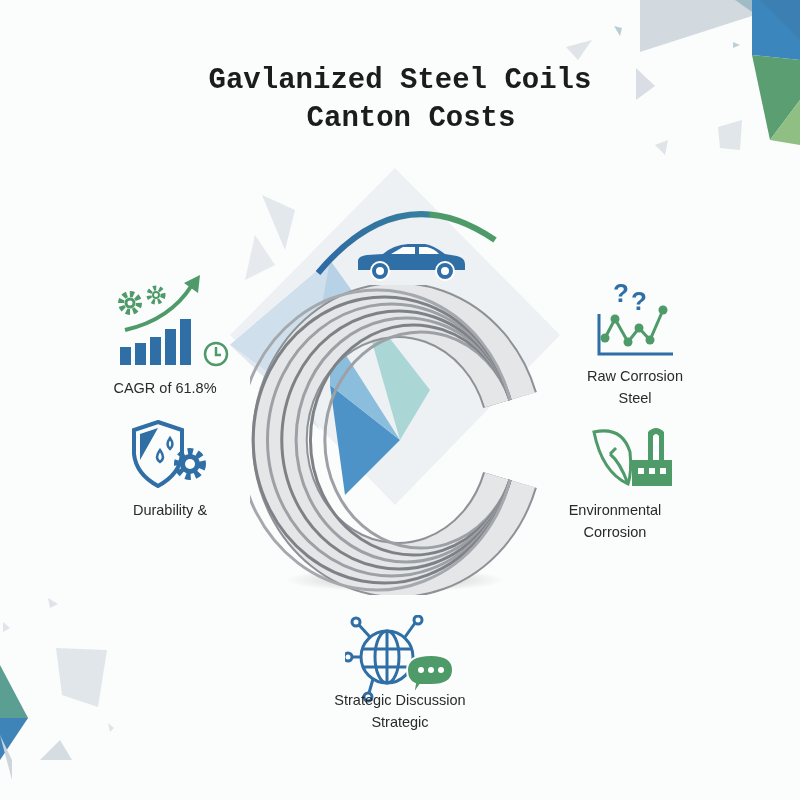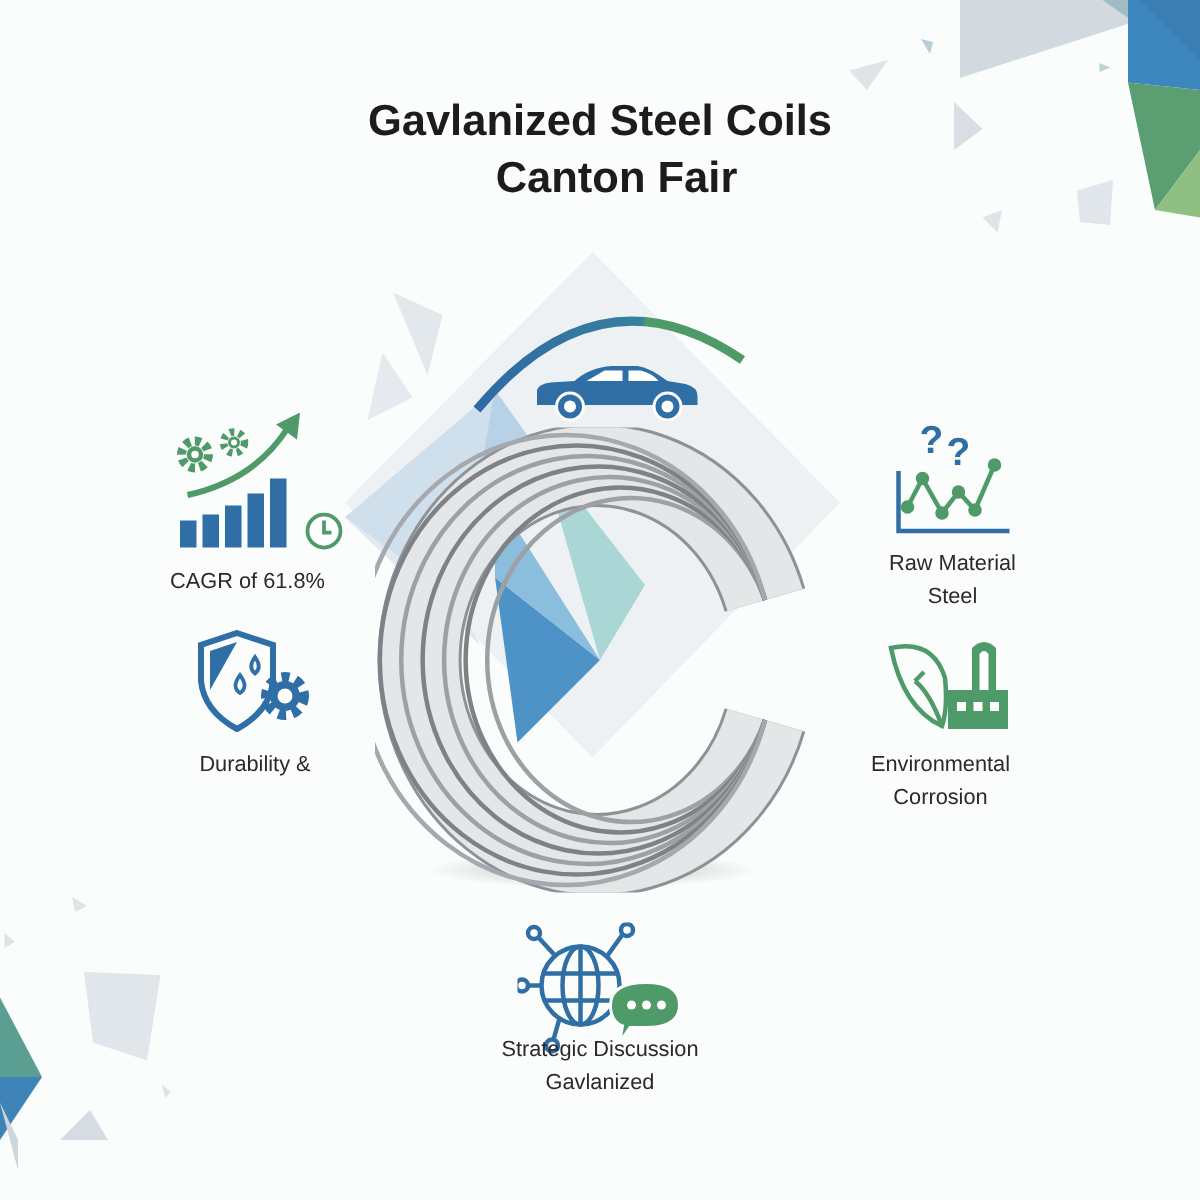--- a/index.html
+++ b/index.html
@@ -6,21 +6,21 @@
   body {
     width: 800px; height: 800px; position: relative; overflow: hidden;
     background: #fbfcfc;
     font-family: "Liberation Sans", "DejaVu Sans", sans-serif;
     color: #222;
   }
   .abs { position: absolute; }
   svg { display: block; }
   .title {
     position: absolute; left: 0; width: 800px; top: 62px;
-    text-align: center; font-weight: bold; font-size: 29px; line-height: 38px; color: #1c1c1c;
+    text-align: center; font-weight: bold; font-size: 29px; line-height: 38px; color: #1c1c1c; font-family: Liberation Mono, monospace;
   }
   .title .l2 { display: block; padding-left: 22px; }
   .label {
     position: absolute; text-align: center; font-size: 14.5px; line-height: 22px; color: #2a2a2a;
   }
   .label span { display: block; }
 </style>
 </head>
 <body>
 
@@ -54,21 +54,21 @@
   <polygon points="305,400 230,345 320,430" fill="#e1e8ee"></polygon>
   <polygon points="330,385 400,440 345,495" fill="#4d93c8"></polygon>
   <polygon points="330,330 400,440 330,385" fill="#8bbedc"></polygon>
   <polygon points="360,300 430,390 400,440" fill="#aad7d6"></polygon>
   <polygon points="262,195 295,210 285,250" fill="#e3e8ec"></polygon>
   <polygon points="255,235 275,265 245,280" fill="#e6eaee"></polygon>
 </svg>
 
 <div class="title">
   <span>Gavlanized Steel Coils</span><br>
-  <span class="l2">Canton Fair</span>
+  <span class="l2">Canton Costs</span>
 </div>
 
 <svg class="abs" style="left:300px;top:195px" width="210" height="90">
   <defs>
     <linearGradient id="arcg" x1="0" x2="1" y1="0" y2="0">
       <stop offset="0" stop-color="#2f6aa4"></stop>
       <stop offset="0.62" stop-color="#37809e"></stop>
       <stop offset="0.64" stop-color="#4e9a68"></stop>
       <stop offset="1" stop-color="#4e9a68"></stop>
     </linearGradient>
@@ -145,36 +145,36 @@
   <path d="M4,42 L4,82 L78,82" fill="none" stroke="#2f6fa6" stroke-width="3"></path>
   <polyline points="10,66 20,47 33,70 44,56 55,68 68,38" fill="none" stroke="#4e9a68" stroke-width="3"></polyline>
   <circle cx="10" cy="66" r="4.5" fill="#4e9a68"></circle>
   <circle cx="20" cy="47" r="4.5" fill="#4e9a68"></circle>
   <circle cx="33" cy="70" r="4.5" fill="#4e9a68"></circle>
   <circle cx="44" cy="56" r="4.5" fill="#4e9a68"></circle>
   <circle cx="55" cy="68" r="4.5" fill="#4e9a68"></circle>
   <circle cx="68" cy="38" r="4.5" fill="#4e9a68"></circle>
 </svg>
 <div class="label" style="left:565px;top:365px;width:140px">
-  <span>Raw Material</span>
+  <span>Raw Corrosion</span>
   <span>Steel</span>
 </div>
 
 <svg class="abs" style="left:592px;top:422px" width="86" height="66" viewBox="0 0 86 66">
   <path d="M2,10 Q30,4 38,30 Q40,50 36,62 Q10,50 2,10 Z" fill="none" stroke="#4e9a68" stroke-width="3"></path>
   <path d="M18,32 Q28,40 36,62" fill="none" stroke="#4e9a68" stroke-width="3"></path>
   <path d="M18,32 L24,26" fill="none" stroke="#4e9a68" stroke-width="3"></path>
   <rect x="40" y="38" width="40" height="26" fill="#4e9a68"></rect>
   <path d="M56,38 L56,10 Q64,2 72,10 L72,38 Z" fill="#4e9a68"></path>
   <path d="M61,38 L61,14 Q64,10 67,14 L67,38 Z" fill="#fff"></path>
   <rect x="46" y="46" width="6" height="6" fill="#fff"></rect>
   <rect x="57" y="46" width="6" height="6" fill="#fff"></rect>
   <rect x="68" y="46" width="6" height="6" fill="#fff"></rect>
 </svg>
-<div class="label" style="left:552px;top:499px;width:150px">
+<div class="label" style="left:540px;top:499px;width:150px">
   <span>Environmental</span>
   <span>Corrosion</span>
 </div>
 
 <svg class="abs" style="left:345px;top:615px" width="110" height="90" viewBox="0 0 110 90">
   <g fill="none" stroke="#2f6fa6" stroke-width="3">
     <circle cx="42" cy="42" r="26"></circle>
     <ellipse cx="42" cy="42" rx="12" ry="26"></ellipse>
     <path d="M42,16 L42,68 M17,34 L67,34 M17,52 L67,52"></path>
     <path d="M25,22 L14,10"></path>
@@ -186,14 +186,14 @@
     <path d="M28,64 L24,78"></path>
       <circle cx="23" cy="82" r="4"></circle>
   </g>
   <path d="M86,40 Q108,40 108,55 Q108,70 86,70 L75,70 L68,80 L70,69 Q62,66 62,55 Q62,40 86,40 Z" fill="#4e9a68" stroke="#fff" stroke-width="2"></path>
   <circle cx="76" cy="55" r="3" fill="#fff"></circle>
   <circle cx="86" cy="55" r="3" fill="#fff"></circle>
   <circle cx="96" cy="55" r="3" fill="#fff"></circle>
 </svg>
 <div class="label" style="left:300px;top:689px;width:200px">
   <span>Strategic Discussion</span>
-  <span>Gavlanized</span>
+  <span>Strategic</span>
 </div>
 
 </body></html>

